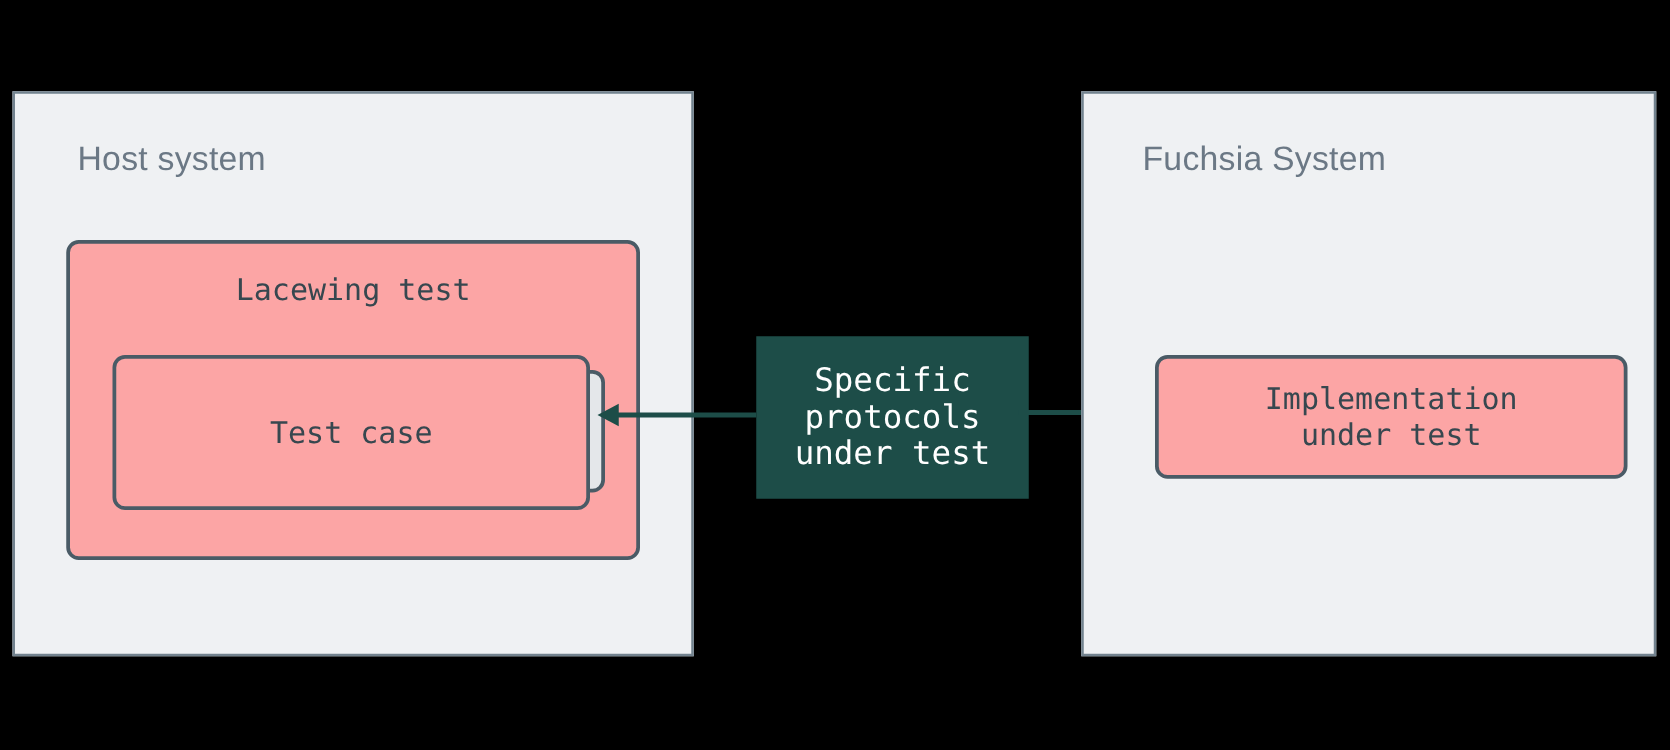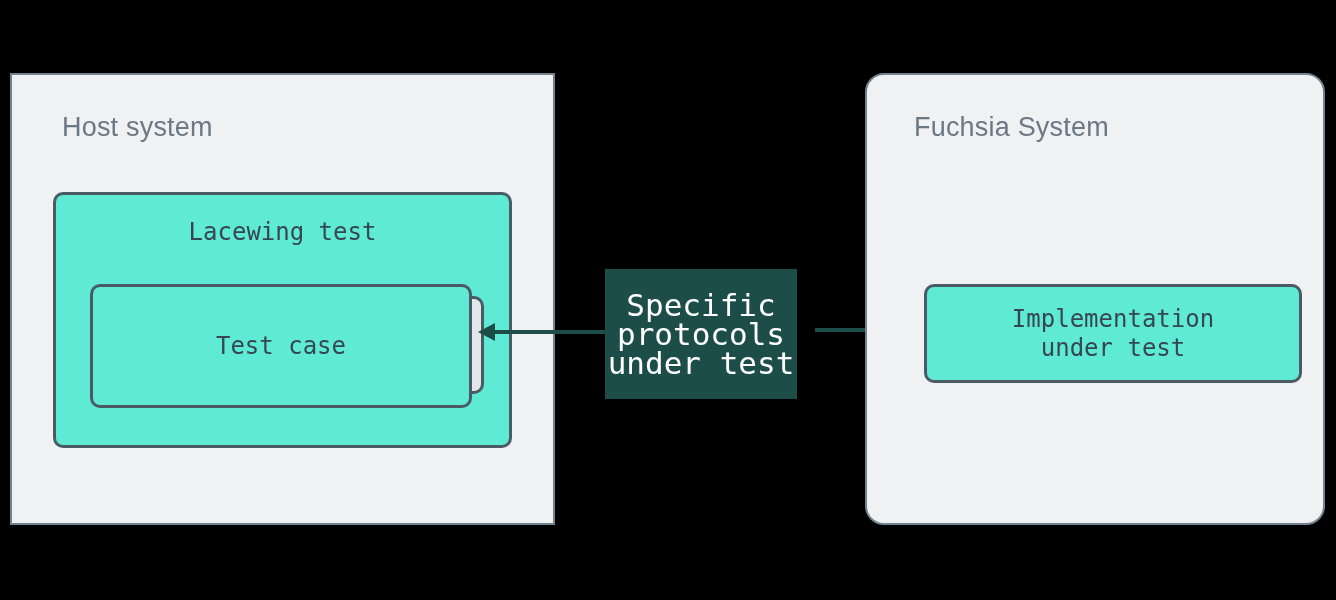--- a/index.html
+++ b/index.html
@@ -19,38 +19,38 @@
   
   .panel {
     position: absolute;
     top: 73px;
     height: 452px;
     background: #eff1f3;
     border: 2px solid #72828e;
     box-sizing: border-box;
   }
   .panel-host   { left: 10px;  width: 545px; padding-left: 20px; }
-  .panel-fuchsia{ left: 865px; width: 460px; border-radius: 19px; }
+  .panel-fuchsia{ left: 865px; width: 460px; }
 
   .panel-title {
     position: absolute;
     top: 36px;
     font-size: 27px;
     line-height: 32px;
     color: #6b7885;
     letter-spacing: 0.2px;
     white-space: nowrap;
   }
   .panel-host .panel-title    { left: 50px; }
   .panel-fuchsia .panel-title { left: 47px; }
 
   
   .card {
     position: absolute;
-    background: #5eead4;
+    background: #fca5a5;
     border: 3px solid #4a5b66;
     border-radius: 10px;
     box-sizing: border-box;
   }
 
   .lacewing-box {
     left: 41px;
     top: 117px;
     width: 459px;
     height: 256px;
@@ -102,29 +102,29 @@
     font-size: 24px;
     line-height: 29px;
     white-space: pre-line;
   }
 
   
   .protocols-box {
     position: absolute;
     left: 605px;
     top: 269px;
-    width: 192px;
+    width: 218px;
     height: 130px;
     background: #1d4d48;
     display: flex;
     align-items: center;
     justify-content: center;
     text-align: center;
     font-family: "DejaVu Sans Mono", "Liberation Mono", monospace;
-    font-size: 31px;
+    font-size: 26px;
     line-height: 29px;
     color: #ffffff;
     white-space: pre-line;
   }
 
   
   .arrow-line {
     position: absolute;
     height: 4px;
     background: #1d4d48;

